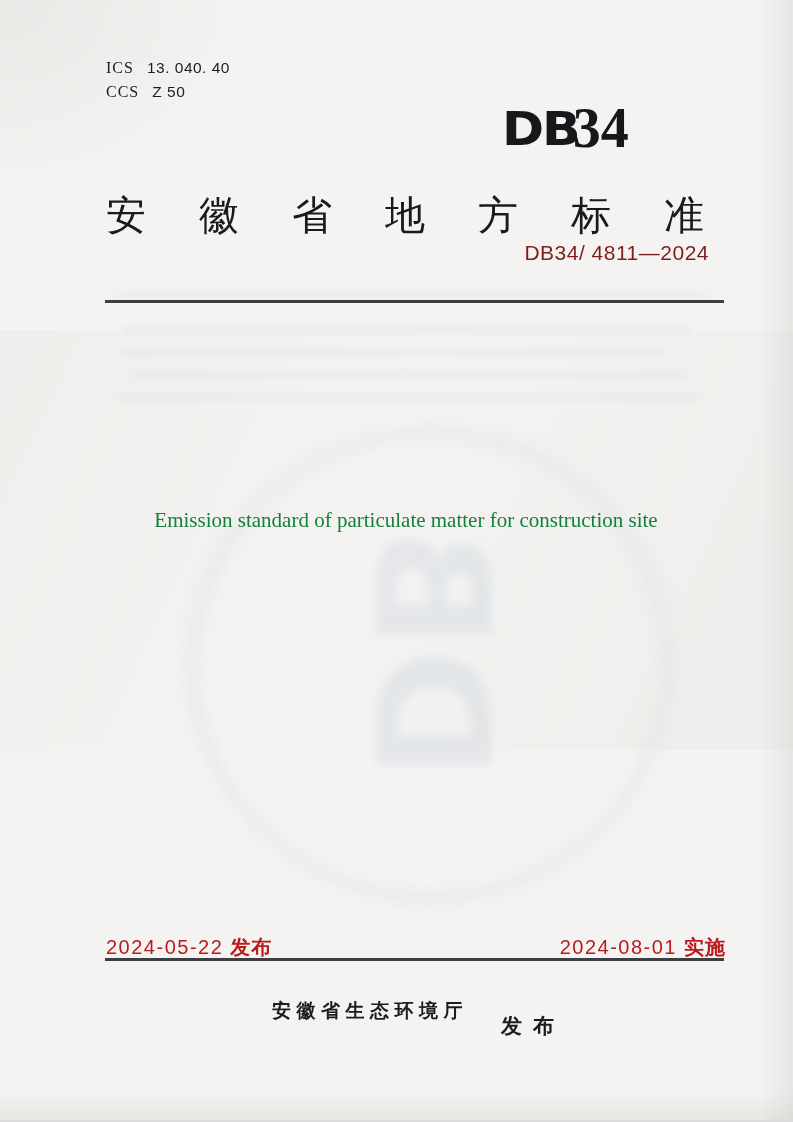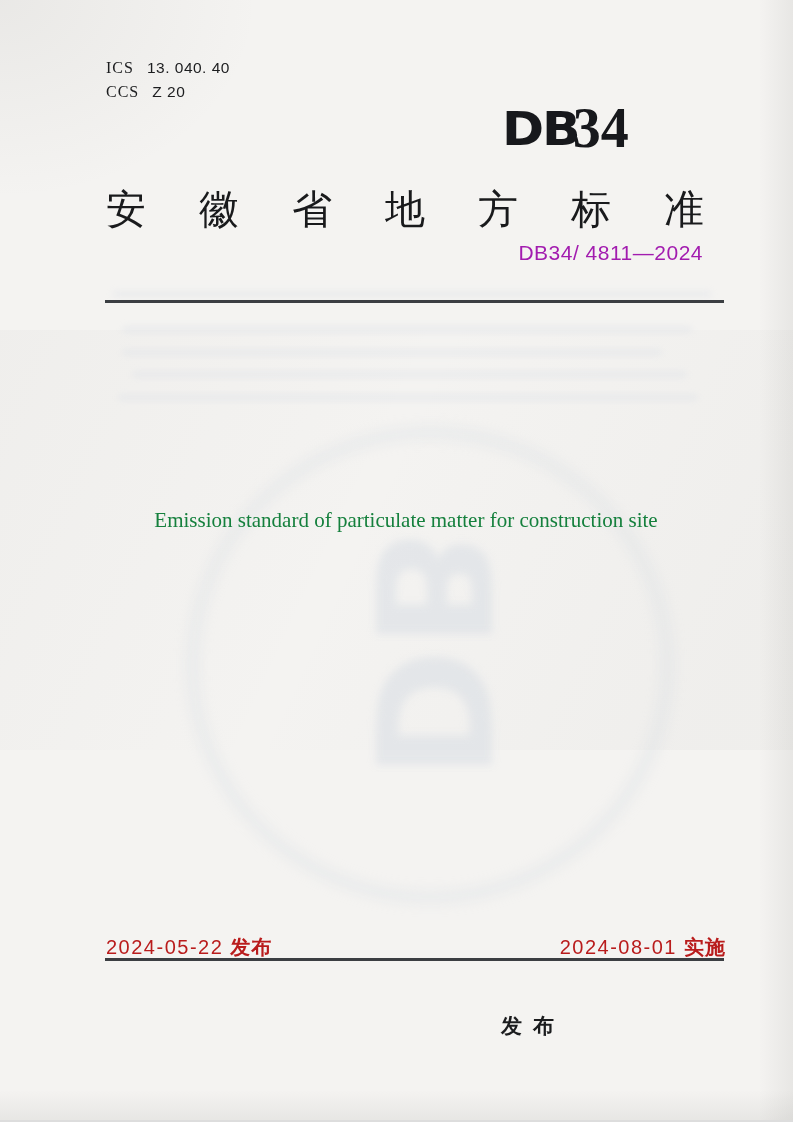--- a/index.html
+++ b/index.html
@@ -41,26 +41,26 @@
   .code-value { margin-left:13px; font-size:15.5px; letter-spacing:0.5px; }
 
   
   .logo { position:absolute; left:502px; top:96px; white-space:nowrap; }
   .logo-db  { font-family:"DejaVu Sans", sans-serif; font-weight:900; font-size:47px;
     letter-spacing:-2px; color:#17181c; display:inline-block; transform:scaleX(1.08); transform-origin:left bottom; }
   .logo-num { font-family:"Liberation Serif", serif; font-weight:bold; font-size:56px;
     color:#17181c; display:inline-block; margin-left:0; vertical-align:-2px; }
 
   
-  .category { position:absolute; left:106px; top:182px; font-size:40px; font-weight:500;
+  .category { position:absolute; left:106px; top:188px; font-size:40px; font-weight:500;
     letter-spacing:53px; white-space:nowrap; color:#191a1c; }
 
   
-  .std-code { position:absolute; right:90px; top:241px; font-size:21px;
-    letter-spacing:0.5px; white-space:nowrap; color:#a21caf; }
+  .std-code { position:absolute; right:84px; top:241px; font-size:21px;
+    letter-spacing:0.5px; white-space:nowrap; color:#7f1d1d; }
 
   
   .rule { position:absolute; left:105px; width:619px; background:#3b3e42; }
   .rule-top { top:300px; height:2.5px; }
   .rule-bottom { top:958px; height:3px; }
 
   
   .title-cn { position:absolute; left:111px; top:443px; width:620px; text-align:center;
     font-size:34px; font-weight:bold; letter-spacing:0.5px; color:#141518; white-space:nowrap; }
   .title-en { position:absolute; left:96px; top:508px; width:620px; text-align:center;
@@ -96,21 +96,21 @@
   <div class="smudge" style="left:112px; top:291px; width:600px; height:6px;"></div>
   <div class="smudge" style="left:122px; top:326px; width:570px; height:7px;"></div>
   <div class="smudge" style="left:122px; top:349px; width:540px; height:7px;"></div>
   <div class="smudge" style="left:132px; top:371px; width:555px; height:7px;"></div>
   <div class="smudge" style="left:118px; top:394px; width:580px; height:7px;"></div>
 
   <div class="ics-line">
     <span class="code-label">ICS</span><span class="code-value">13. 040. 40</span>
   </div>
   <div class="ccs-line">
-    <span class="code-label">CCS</span><span class="code-value">Z 20</span>
+    <span class="code-label">CCS</span><span class="code-value">Z 50</span>
   </div>
 
   <div class="logo">
     <span class="logo-db">DB</span><span class="logo-num">34</span>
   </div>
 
   <div class="category">安徽省地方标准</div>
 
   <div class="std-code">DB34/ 4811—2024</div>
 
@@ -121,16 +121,17 @@
   <div class="date-line date-left">
     <span class="date-value">2024-05-22</span><span class="date-label">发布</span>
   </div>
   <div class="date-line date-right">
     <span class="date-value">2024-08-01</span><span class="date-label">实施</span>
   </div>
 
   <div class="rule rule-bottom"></div>
 
   <div class="publishers">
+    <div class="pub-line1">安徽省生态环境厅</div>
   </div>
   <div class="publish-label">发布</div>
 
 </div>
 
 </body></html>

